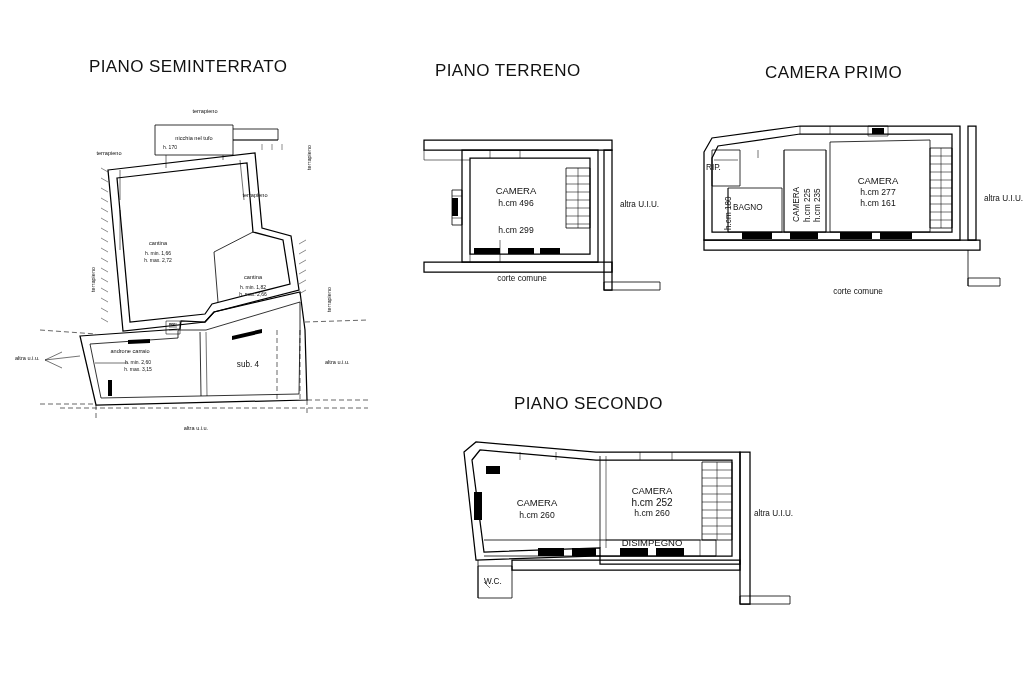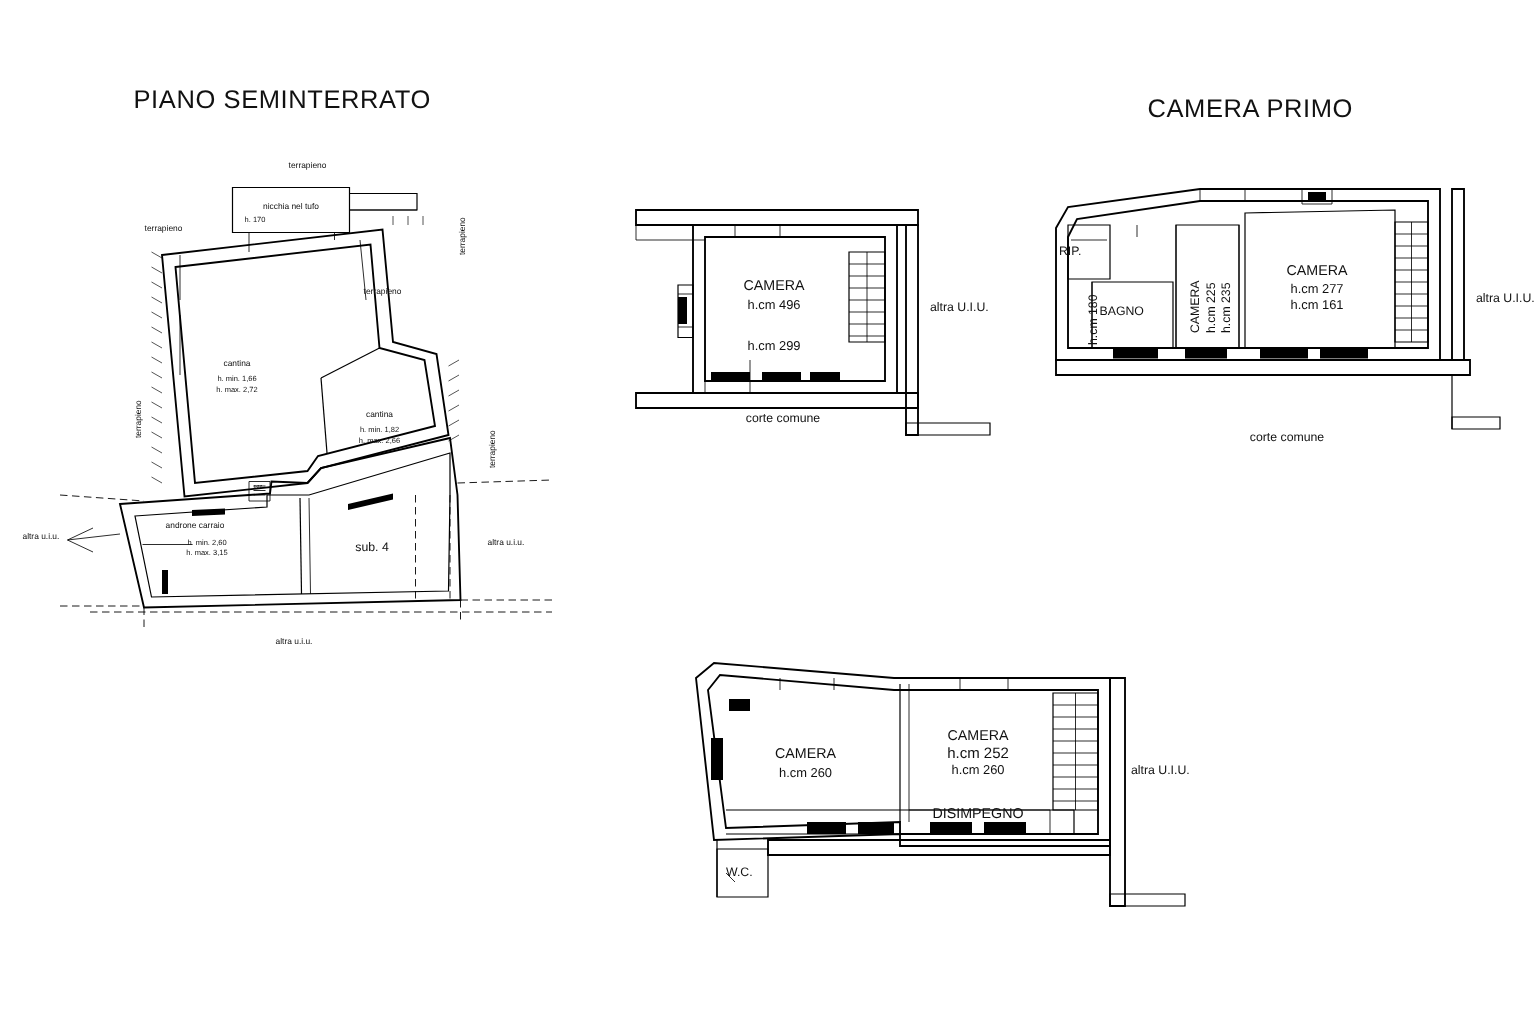--- a/index.html
+++ b/index.html
@@ -204,21 +204,23 @@
       <path class="fillblk" d="M572 548 L596 548 L596 556 L572 556 Z"></path>
       <path class="fillblk" d="M620 548 L648 548 L648 556 L620 556 Z"></path>
       <path class="fillblk" d="M656 548 L684 548 L684 556 L656 556 Z"></path>
       <path class="fillblk" d="M486 466 L500 466 L500 474 L486 474 Z"></path>
       <path class="fillblk" d="M474 492 L482 492 L482 520 L474 520 Z"></path>
       <path class="thin" d="M520 452 L520 460 M556 452 L556 460 M640 452 L640 460 M672 452 L672 460"></path>
     </g>
   </svg>
 
   <div class="title" style="left:89px; top:57px;">PIANO SEMINTERRATO</div>
+  <div class="title" style="left:435px; top:61px;">PIANO TERRENO</div>
   <div class="title" style="left:765px; top:63px;">CAMERA PRIMO</div>
+  <div class="title" style="left:514px; top:394px;">PIANO SECONDO</div>
 
   <div class="lbl sm c" style="left:205px; top:108px;">terrapieno</div>
   <div class="lbl sm c" style="left:109px; top:150px;">terrapieno</div>
   <div class="lbl sm c" style="left:255px; top:192px;">terrapieno</div>
   <div class="lbl sm rot" style="left:306px; top:170px;">terrapieno</div>
   <div class="lbl sm rot" style="left:90px; top:292px;">terrapieno</div>
   <div class="lbl sm rot" style="left:326px; top:312px;">terrapieno</div>
 
   <div class="lbl sm c" style="left:194px; top:135px;">nicchia nel tufo</div>
   <div class="lbl xs c" style="left:170px; top:145px;">h. 170</div>

